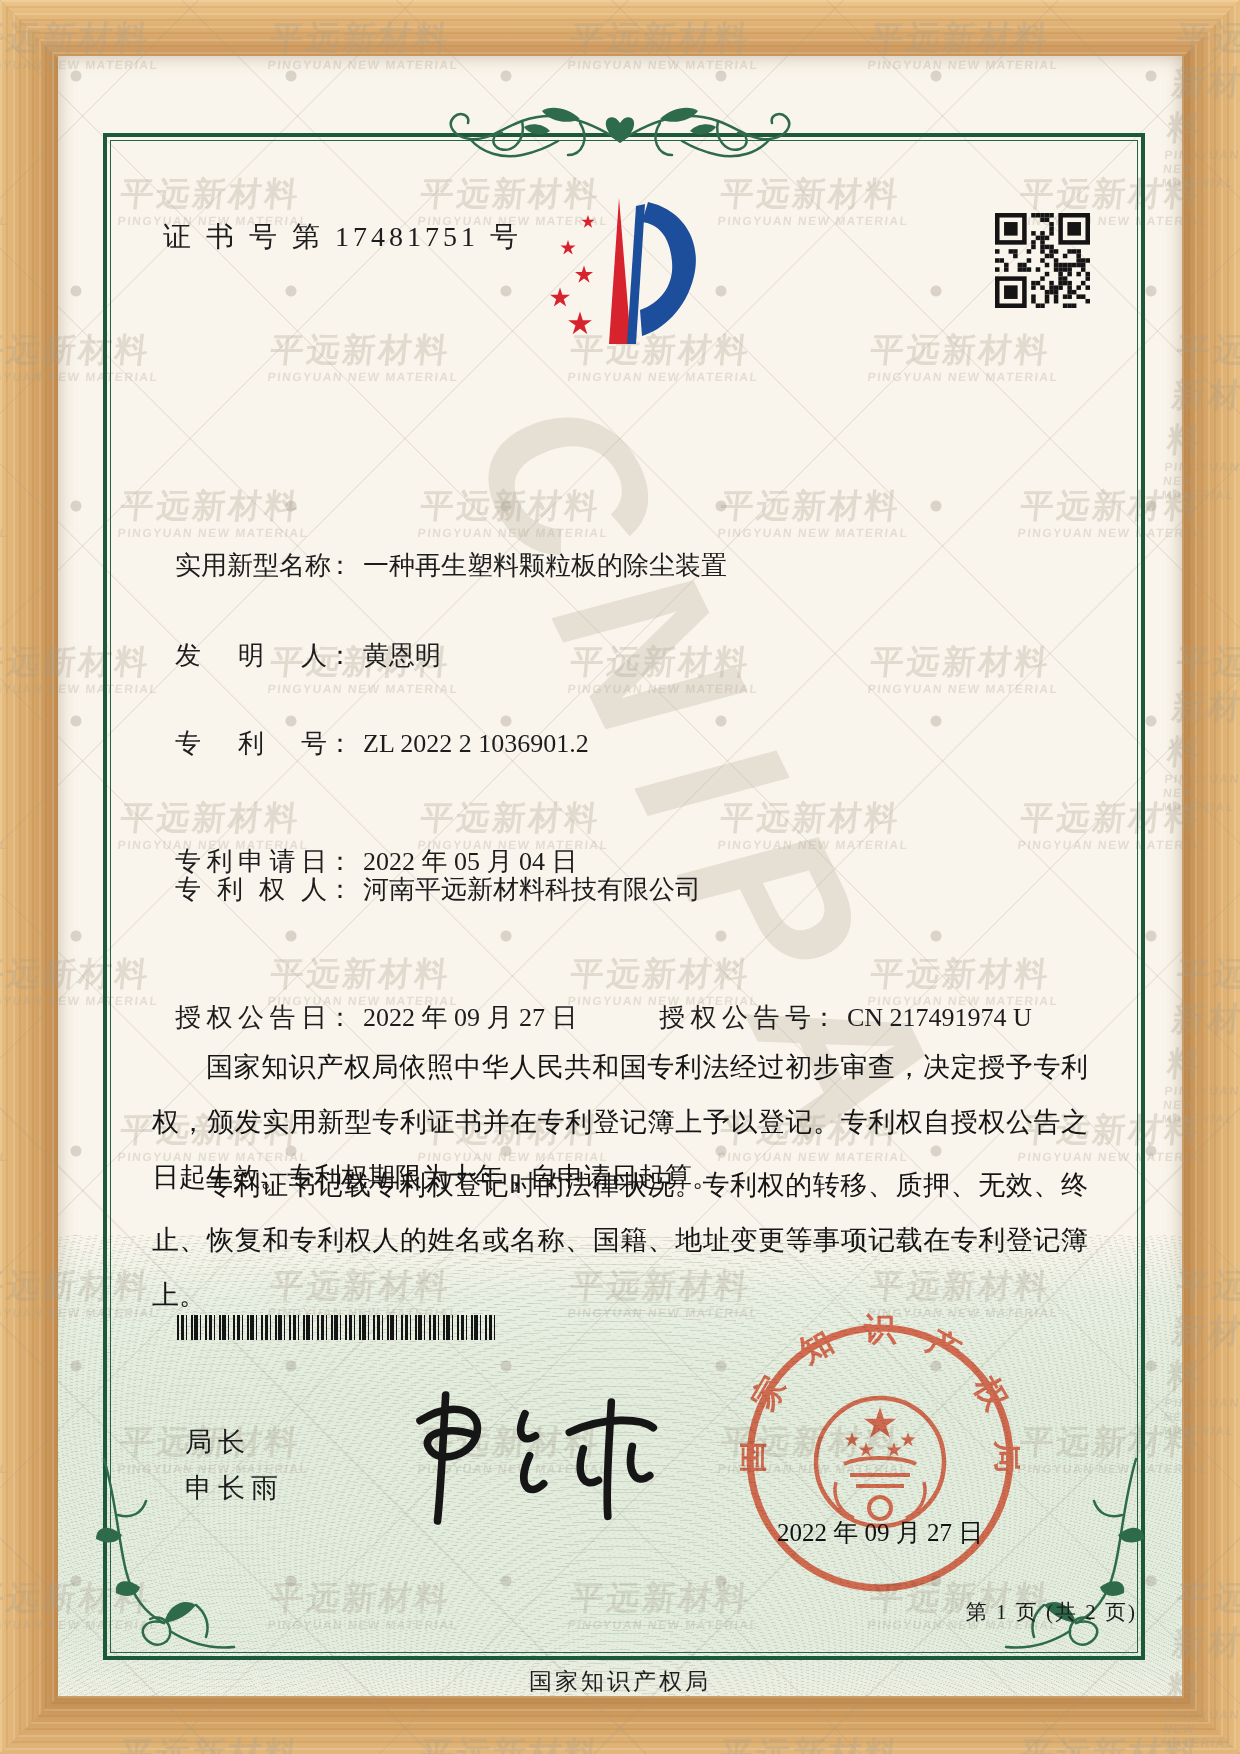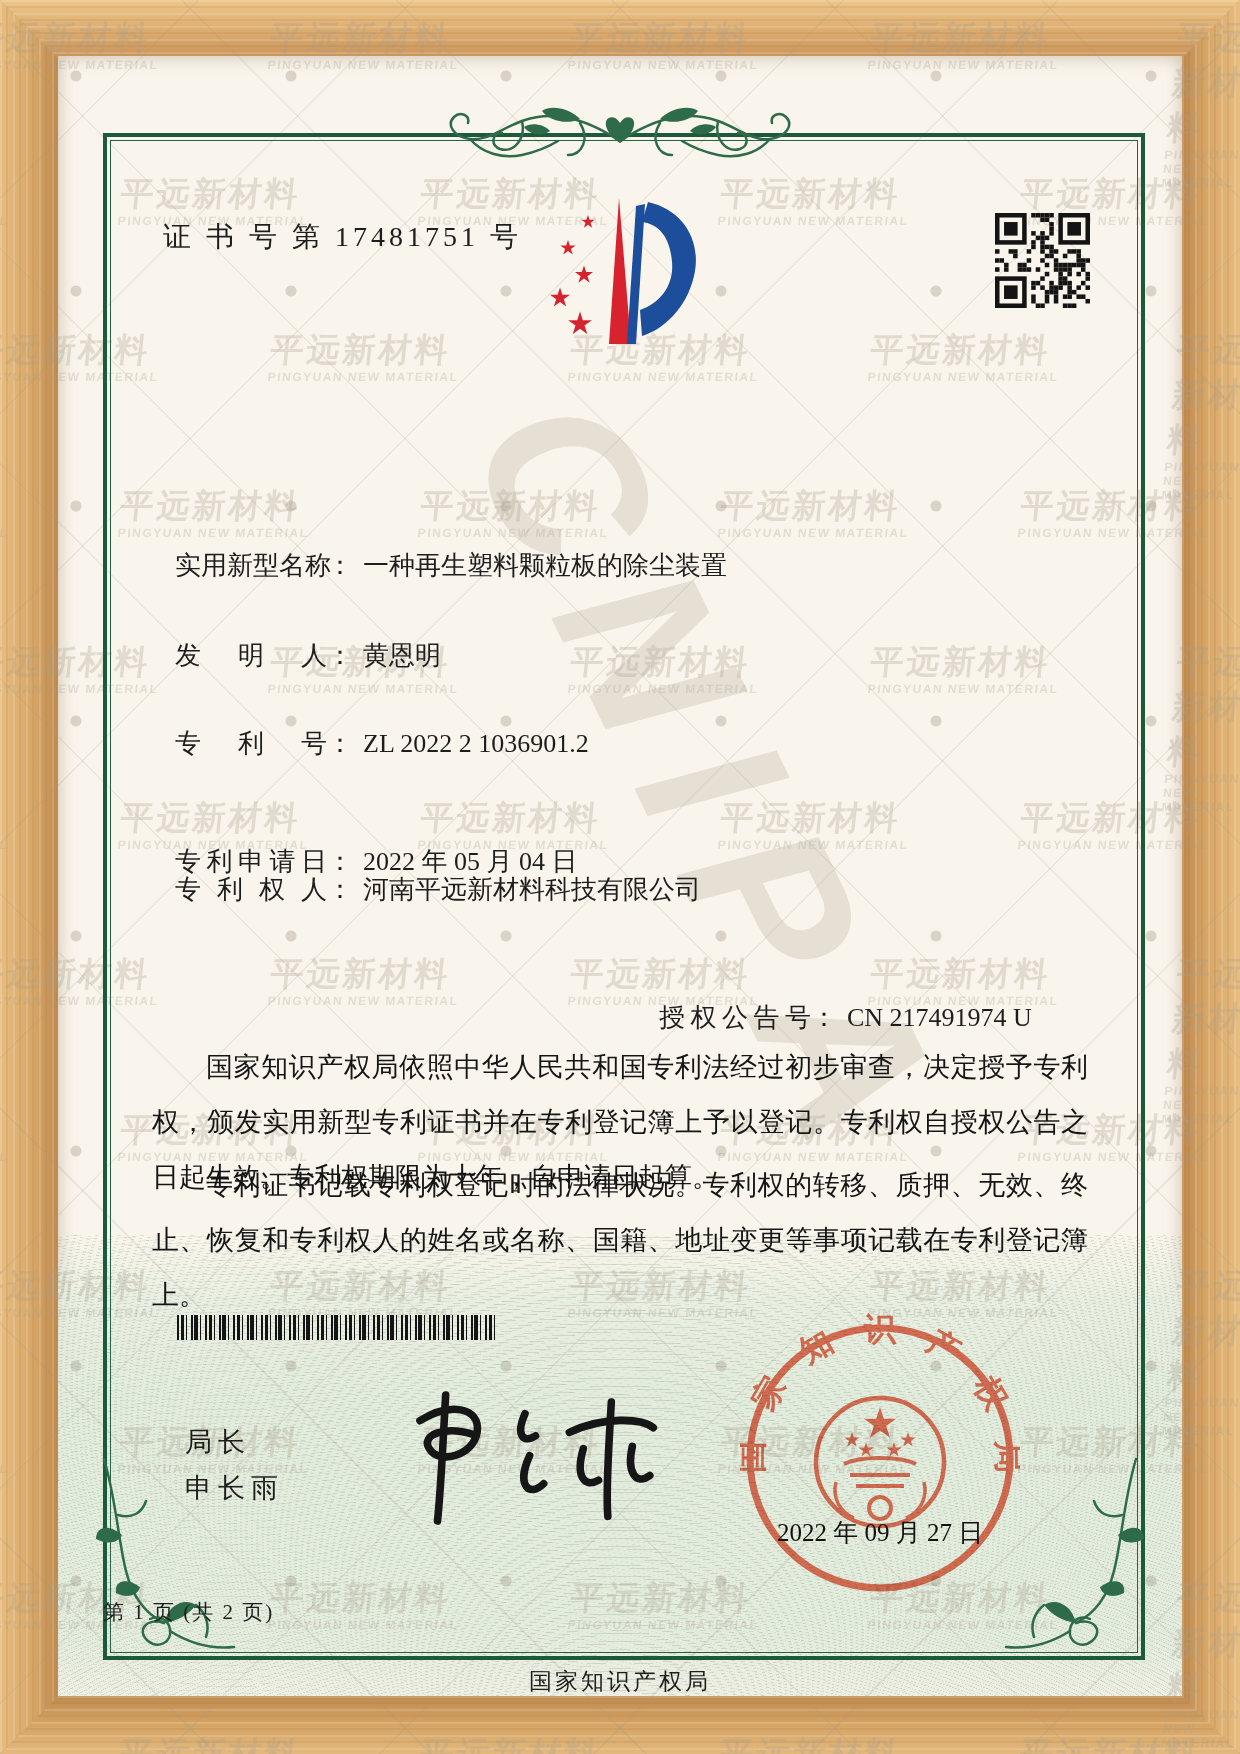--- a/index.html
+++ b/index.html
@@ -80,21 +80,21 @@
     rgba(0,0,0,0) 7px 9px,#141414 9px 10px,rgba(0,0,0,0) 10px 14px,#141414 14px 16px,
     rgba(0,0,0,0) 16px 17px,#141414 17px 21px,rgba(0,0,0,0) 21px 23px,#141414 23px 24px,
     rgba(0,0,0,0) 24px 28px);}
   #officer-role{left:185px;top:1424px;font-size:27px;letter-spacing:6px;
     font-family:"Liberation Sans","DejaVu Sans",sans-serif;}
   #officer-name{left:185px;top:1470px;font-size:27px;letter-spacing:6px;
     font-family:"Liberation Sans","DejaVu Sans",sans-serif;}
   #signature{left:375px;top:1388px;z-index:6;}
   #seal{left:740px;top:1312px;z-index:6;opacity:.9;mix-blend-mode:multiply;}
   #seal-date{left:758px;top:1516px;width:244px;text-align:center;font-size:25px;z-index:7;color:#111;}
-  #page-info{left:103px;top:1598px;width:1034px;text-align:left;font-size:21px;letter-spacing:2px;}
+  #page-info{left:103px;top:1598px;width:1034px;text-align:right;font-size:21px;letter-spacing:2px;}
   #cont-note{left:103px;top:1666px;width:1034px;text-align:center;font-size:23px;letter-spacing:3px;z-index:6;}
 </style>
 </head>
 <body>
 
 <div id="page">
 
   <div class="wood wood-top">
       <div class="grain-h"></div>
     </div>
@@ -547,20 +547,23 @@
   <div class="txt frow" style="top:726px">
     <span class="flabel">专利号</span><span>：</span><span class="fvalue">ZL 2022 2 1036901.2</span>
   </div>
   <div class="txt frow" style="top:844px">
     <span class="flabel">专利申请日</span><span>：</span><span class="fvalue">2022 年 05 月 04 日</span>
   </div>
   <div class="txt frow" style="top:856px;top:872px">
     <span class="flabel">专利权人</span><span>：</span><span class="fvalue">河南平远新材料科技有限公司</span>
   </div>
 
+  <div class="txt frow" style="top:1000px">
+    <span class="flabel">授权公告日</span><span>：</span><span class="fvalue">2022 年 09 月 27 日</span>
+  </div>
   <div class="txt frow" style="left:659px;top:1000px">
     <span class="flabel">授权公告号</span><span>：</span><span class="fvalue">CN 217491974 U</span>
   </div>
 
   <p class="txt para" style="top:1040px">国家知识产权局依照中华人民共和国专利法经过初步审查，决定授予专利权，颁发实用新型专利证书并在专利登记簿上予以登记。专利权自授权公告之日起生效。专利权期限为十年，自申请日起算。</p>
   <p class="txt para" style="top:1152px;top:1158px">专利证书记载专利权登记时的法律状况。专利权的转移、质押、无效、终止、恢复和专利权人的姓名或名称、国籍、地址变更等事项记载在专利登记簿上。</p>
 
   <div class="txt" id="barcode"></div>
 
   <div class="txt" id="officer-role">局长</div>

